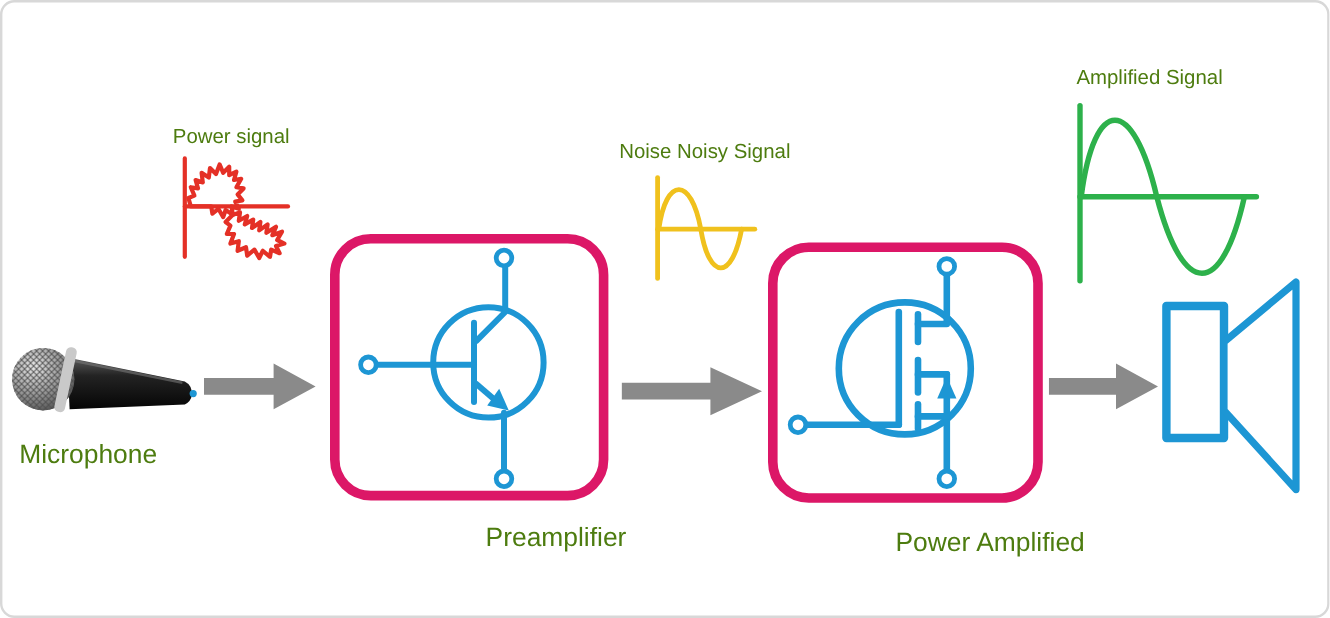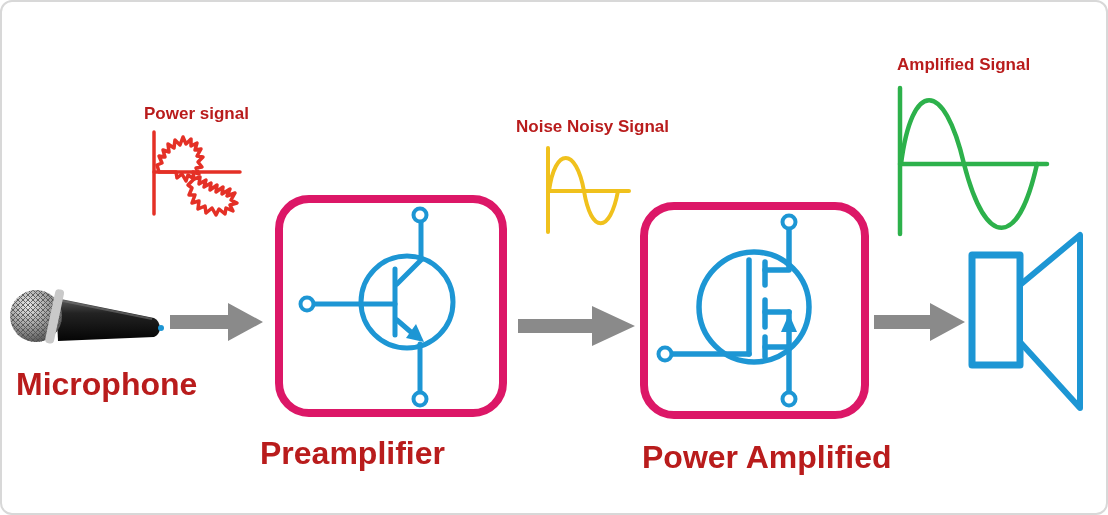--- a/index.html
+++ b/index.html
@@ -2,24 +2,24 @@
 <html><head>
 <meta charset="utf-8">
 <style>
   html,body { margin:0; padding:0; background:#fff; }
   .canvas {
     position:relative; width:1108px; height:515px; box-sizing:border-box;
     background:#ffffff; border:2px solid #d8d8d8; border-radius:12px; overflow:hidden;
     font-family:"Liberation Sans", sans-serif; color:#111;
   }
   .abs { position:absolute; }
-  .label { font-weight:bold; color:#b91c1c; white-space:nowrap; line-height:1.15; }
-  .label-lg { font-size:32px; }
+  .label { font-weight:normal; color:#4d7c0f; white-space:nowrap; line-height:1.15; }
+  .label-lg { font-size:22px; }
   .label-sm { font-size:17px; }
-  .center { text-align:left; }
+  .center { text-align:right; }
   .stage-box {
     box-sizing:border-box; border:8px solid #dc1767; border-radius:34px; background:#fff;
   }
 </style>
 </head>
 <body>
 
 <div class="canvas">
 
   <svg class="abs" style="left:6px;top:283px" width="166" height="66" viewBox="0 0 166 66">

